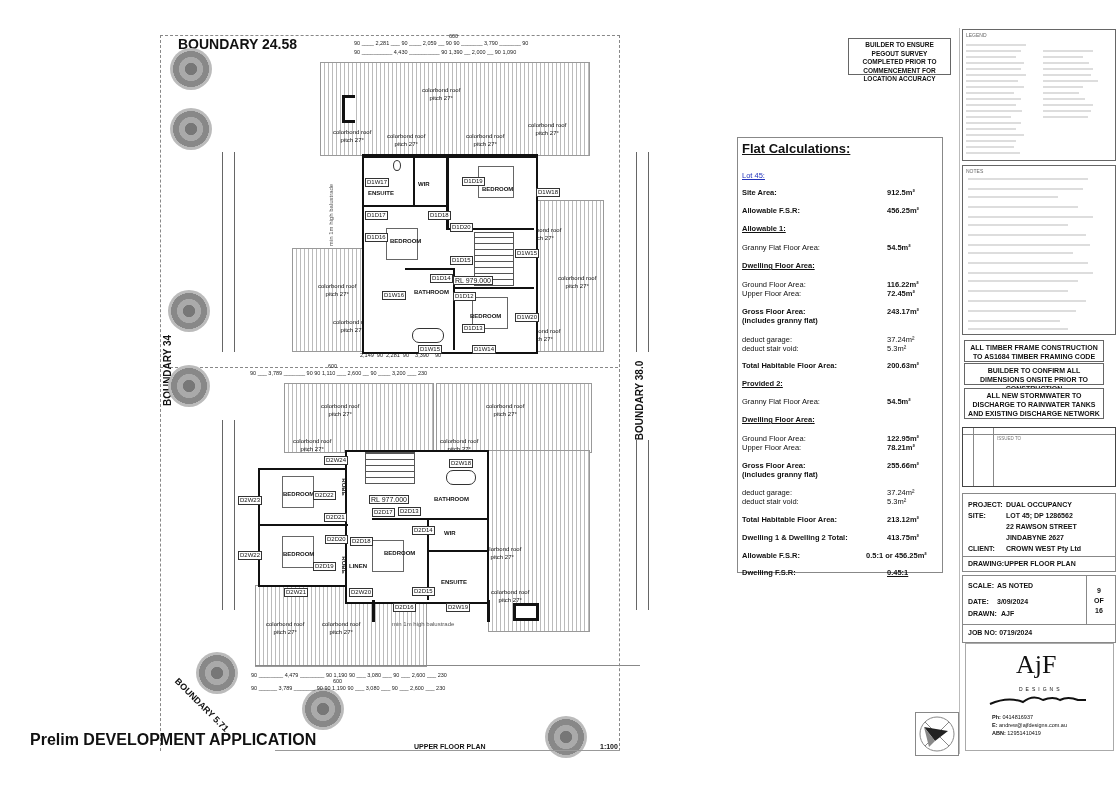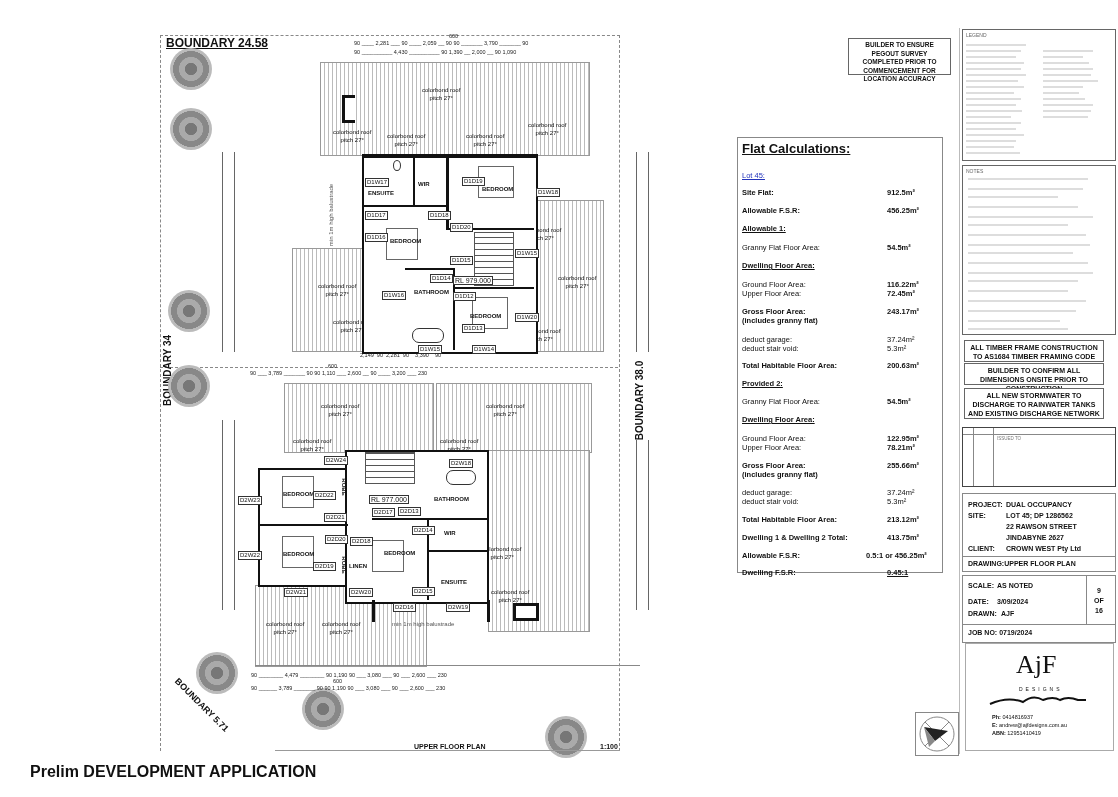--- a/index.html
+++ b/index.html
@@ -25,21 +25,21 @@
   .b{font-weight:bold;}
   .tb{position:absolute;font-size:7px;font-weight:bold;white-space:nowrap;}
   .legendline{position:absolute;height:2px;background:#ddd;}
 </style>
 </head>
 <body>
 
 <div class="dash-border" style="left:160px;top:35px;width:458px;height:715px;border-bottom:none;"></div>
 <div class="abs" style="left:160px;top:367px;width:458px;border-top:1px dashed #888;"></div>
 
-<div class="t" style="left:166px;top:36px;font-size:12px;font-weight:bold;text-decoration:underline;">BOUNDARY 24.58</div>
+<div class="t" style="left:178px;top:36px;font-size:14px;font-weight:bold;">BOUNDARY 24.58</div>
 <div class="t" style="left:132px;top:365px;font-size:10px;font-weight:bold;transform:rotate(-90deg);">BOUNDARY 34</div>
 <div class="t" style="left:600px;top:395px;font-size:10px;font-weight:bold;transform:rotate(-90deg);">BOUNDARY 38.0</div>
 <div class="t" style="left:166px;top:700px;font-size:9px;font-weight:bold;transform:rotate(45deg);">BOUNDARY 5.71</div>
 
 <div class="tree" style="left:170px;top:48px;"></div>
 <div class="tree" style="left:170px;top:108px;"></div>
 <div class="tree" style="left:168px;top:290px;"></div>
 <div class="tree" style="left:168px;top:365px;"></div>
 <div class="tree" style="left:196px;top:652px;"></div>
 <div class="tree" style="left:302px;top:688px;"></div>
@@ -191,32 +191,32 @@
 <div class="abs" style="left:255px;top:665px;width:385px;border-top:1px solid #888;"></div>
 
 <div class="dim" style="left:251px;top:672px;">
   <span>90</span>&nbsp;________&nbsp;<span>4,479</span>&nbsp;________&nbsp;<span>90</span>&nbsp;<span>1,190</span>&nbsp;<span>90</span>&nbsp;___&nbsp;<span>3,080</span>&nbsp;___&nbsp;<span>90</span>&nbsp;___&nbsp;<span>2,600</span>&nbsp;___&nbsp;<span>230</span>
 </div>
 <div class="dim" style="left:251px;top:685px;">
   <span>90</span>&nbsp;______&nbsp;<span>3,789</span>&nbsp;_______&nbsp;<span>90</span>&nbsp;<span>90</span>&nbsp;<span>1,190</span>&nbsp;<span>90</span>&nbsp;___&nbsp;<span>3,080</span>&nbsp;___&nbsp;<span>90</span>&nbsp;___&nbsp;<span>2,600</span>&nbsp;___&nbsp;<span>230</span>
 </div>
 <div class="dim" style="left:333px;top:678px;">600</div>
 
-<div class="t" style="left:30px;top:731px;font-size:16px;font-weight:bold;margin-top:32px;">Prelim DEVELOPMENT APPLICATION</div>
+<div class="t" style="left:30px;top:731px;font-size:16px;font-weight:bold;">Prelim DEVELOPMENT APPLICATION</div>
 <div class="abs" style="left:275px;top:750px;width:345px;border-top:1px solid #999;"></div>
 <div class="t" style="left:414px;top:743px;font-size:7px;font-weight:bold;">UPPER FLOOR PLAN</div>
 <div class="t" style="left:600px;top:743px;font-size:7px;font-weight:bold;">1:100</div>
 
 <div class="note" style="left:848px;top:38px;width:103px;height:37px;font-size:6.5px;line-height:8.5px;">BUILDER TO ENSURE PEGOUT SURVEY COMPLETED PRIOR TO COMMENCEMENT FOR LOCATION ACCURACY</div>
 
 <div class="calc">
   <div class="row b u" style="top:3px;font-size:13px;">Flat Calculations:</div>
   <div class="row u" style="top:33px;color:#2233bb;">Lot 45:</div>
   <div class="row b" style="top:50px;">
-      <span class="k">Site Flat:</span>
+      <span class="k">Site Area:</span>
       <span class="v">912.5m²</span>
     </div>
   <div class="row b" style="top:68px;">
       <span class="k">Allowable F.S.R:</span>
       <span class="v">456.25m²</span>
     </div>
   <div class="row b u" style="top:86px;">Allowable 1:</div>
   <div class="row" style="top:105px;">
       <span class="k">Granny Flat Floor Area:</span>
       <span class="v b">54.5m²</span>

